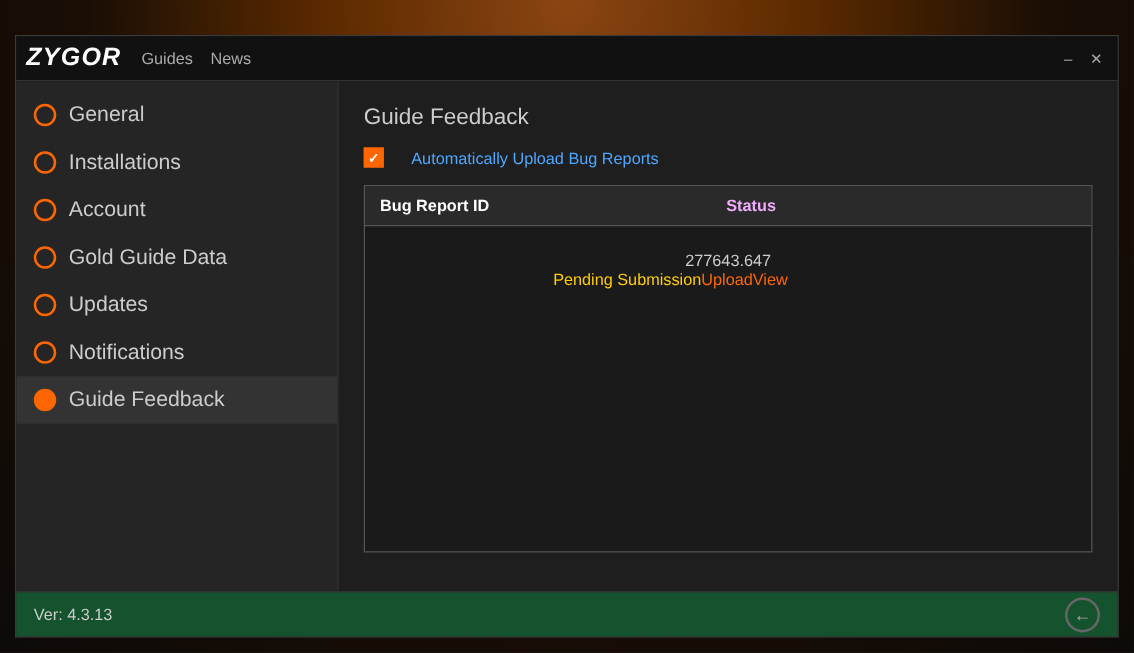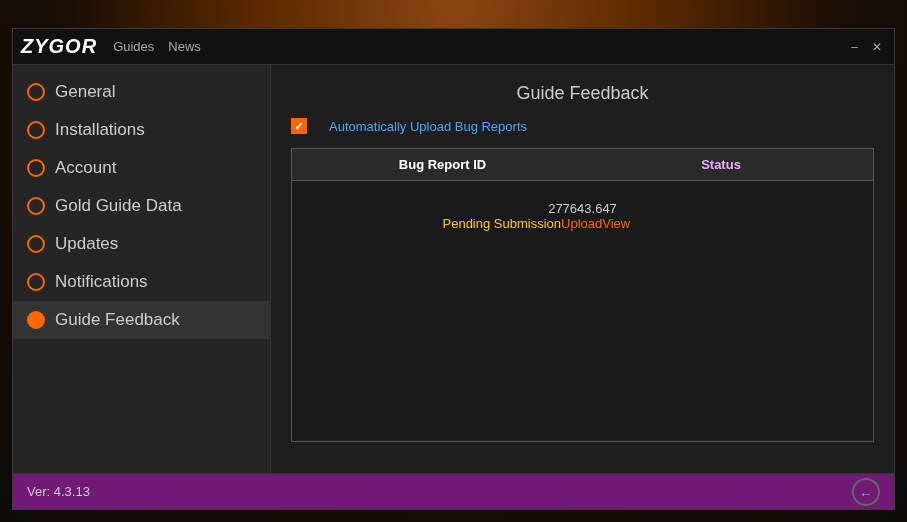--- a/index.html
+++ b/index.html
@@ -26,21 +26,20 @@
       position: absolute;
       top: 28px;
       left: 12px;
       right: 12px;
       bottom: 12px;
       background: #1e1e1e;
       border: 1px solid #3a3a3a;
       z-index: 10;
       display: flex;
       flex-direction: column;
-      text-align: center;
     }
 
     
     .title-bar {
       display: flex;
       align-items: center;
       background: #111111;
       height: 36px;
       padding: 0 8px;
       border-bottom: 1px solid #333;
@@ -246,21 +245,21 @@
     .bug-table-body {
       min-height: 260px;
     }
 
     
     .footer {
       display: flex;
       align-items: center;
       justify-content: space-between;
       padding: 8px 14px;
-      background: #701a75;
+      background: #14532d;
       border-top: 1px solid #333;
       height: 36px;
       flex-shrink: 0;
     }
 
     .version-text {
       color: #aaaaaa;
       font-size: 13px;
     }
 

